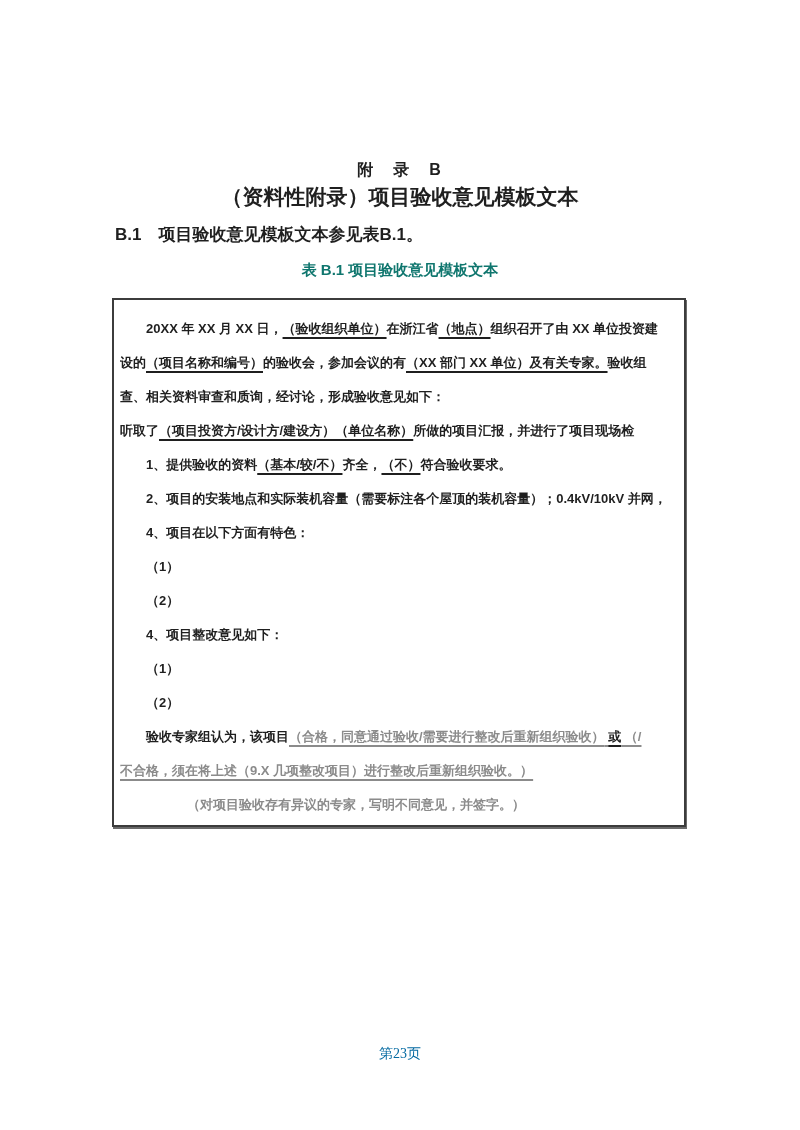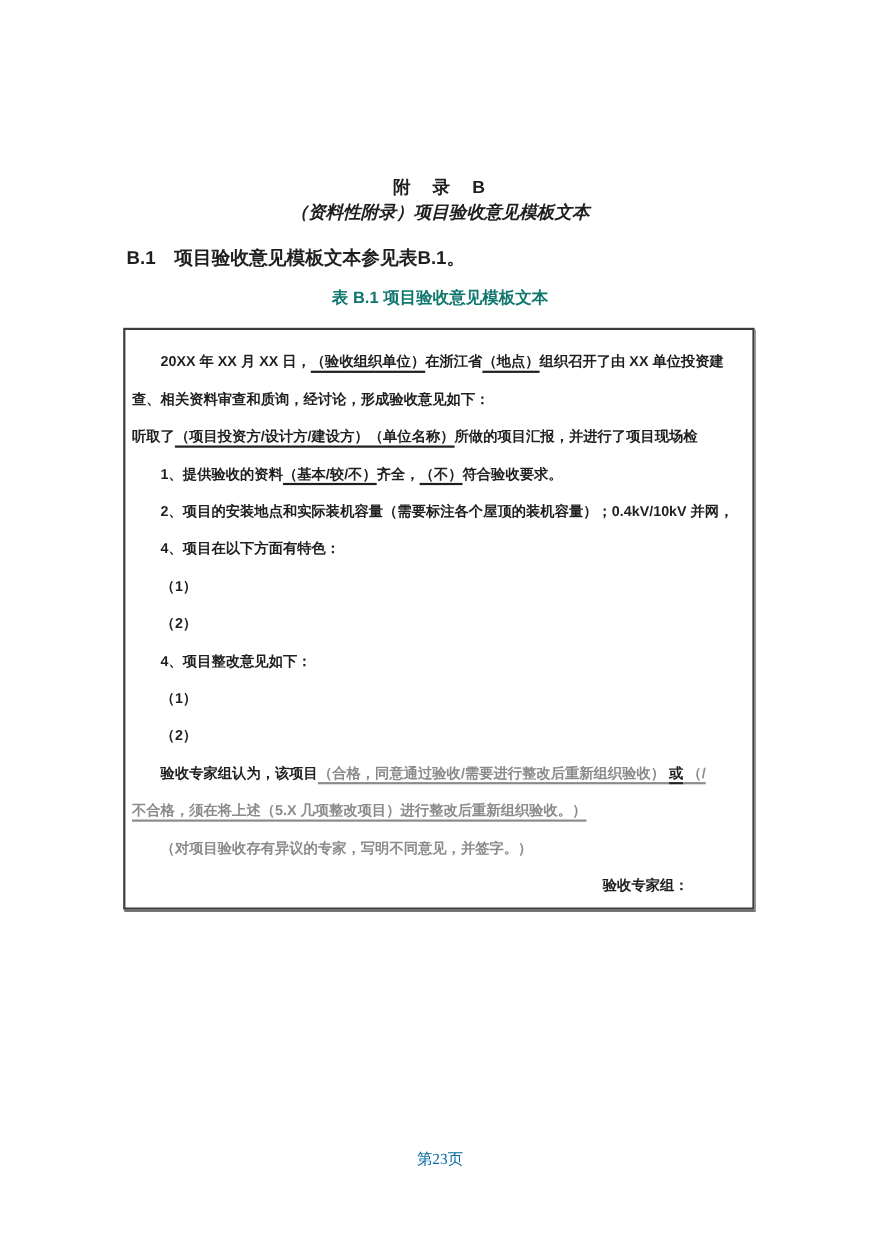--- a/index.html
+++ b/index.html
@@ -5,40 +5,40 @@
   html,body{margin:0;padding:0;background:#ffffff;}
   .page{
     position:relative;
     width:800px;height:1130px;
     background:#ffffff;
     font-family:"Liberation Sans",sans-serif;
     overflow:hidden;
   }
   .t-center{position:absolute;left:0;right:0;text-align:center;}
   .appendix-title{top:160px;font-size:16px;font-weight:bold;color:#1f1f1f;letter-spacing:2px;}
-  .appendix-subtitle{top:183px;font-size:16px;font-weight:bold;color:#1f1f1f;font-style:italic;}
+  .appendix-subtitle{top:183px;font-size:21px;font-weight:bold;color:#1f1f1f;}
   .clause{position:absolute;left:115px;top:223px;font-size:17px;font-weight:bold;color:#1f1f1f;}
   .table-caption{top:261px;font-size:15px;font-weight:bold;color:#0f766e;}
   .tbox{
     position:absolute;left:112px;top:298px;
     width:574px;height:529px;
     box-sizing:border-box;
     border:2px solid #3c3c3c;
     box-shadow:1px 2px 0 #6a6a6a;
     padding:12px 8px 0 6px;
     overflow:hidden;
     font-weight:bold;
     font-size:13px;
   }
   .tl{height:34px;line-height:34px;white-space:nowrap;overflow:hidden;}
   .tl.ind{text-indent:26px;}
   .tl.rt{text-align:right;}
   .b{color:#1f1f1f;}
   .bu{color:#1f1f1f;text-decoration:underline;text-underline-offset:4px;text-decoration-thickness:1.5px;}
-  .g{color:#8b8b8b;}
+  .g{color:#8b8b8b;margin-left:41px;}
   .gu{color:#8b8b8b;text-decoration:underline;text-underline-offset:4px;text-decoration-thickness:1.5px;}
   .footer{
     position:absolute;left:0;right:0;top:1045px;
     text-align:center;
     font-family:"Liberation Serif",serif;
     font-size:14px;color:#0369a1;
   }
 </style>
 </head>
 <body>
@@ -48,32 +48,33 @@
   <div class="t-center appendix-title">附　录　B</div>
 
   <div class="t-center appendix-subtitle">（资料性附录）项目验收意见模板文本</div>
 
   <div class="clause">B.1　项目验收意见模板文本参见表B.1。</div>
 
   <div class="t-center table-caption">表 B.1 项目验收意见模板文本</div>
 
   <div class="tbox">
       <div class="tl ind"><span class="b">20XX 年 XX 月 XX 日，</span><span class="bu">（验收组织单位）</span><span class="b">在浙江省</span><span class="bu">（地点）</span><span class="b">组织召开了由 XX 单位投资建</span></div>
+      <div class="tl"><span class="b">设的</span><span class="bu">（项目名称和编号）</span><span class="b">的验收会，参加会议的有</span><span class="bu">（XX 部门 XX 单位）及有关专家。</span><span class="b">验收组</span></div>
       <div class="tl"><span class="b">查、相关资料审查和质询，经讨论，形成验收意见如下：</span></div>
       <div class="tl"><span class="b">听取了</span><span class="bu">（项目投资方/设计方/建设方）（单位名称）</span><span class="b">所做的项目汇报，并进行了项目现场检</span></div>
       <div class="tl ind"><span class="b">1、提供验收的资料</span><span class="bu">（基本/较/不）</span><span class="b">齐全，</span><span class="bu">（不）</span><span class="b">符合验收要求。</span></div>
       <div class="tl ind"><span class="b">2、项目的安装地点和实际装机容量（需要标注各个屋顶的装机容量）；0.4kV/10kV 并网，</span></div>
       <div class="tl ind"><span class="b">4、项目在以下方面有特色：</span></div>
       <div class="tl ind"><span class="b">（1）</span></div>
       <div class="tl ind"><span class="b">（2）</span></div>
       <div class="tl ind"><span class="b">4、项目整改意见如下：</span></div>
       <div class="tl ind"><span class="b">（1）</span></div>
       <div class="tl ind"><span class="b">（2）</span></div>
       <div class="tl ind"><span class="b">验收专家组认为，该项目</span><span class="gu">（合格，同意通过验收/需要进行整改后重新组织验收）</span><span class="gu"> </span><span class="bu">或</span><span class="gu"> （/</span></div>
-      <div class="tl"><span class="gu">不合格，须在将上述（5.X 几项整改项目）进行整改后重新组织验收。）</span></div>
+      <div class="tl"><span class="gu">不合格，须在将上述（9.X 几项整改项目）进行整改后重新组织验收。）</span></div>
       <div class="tl ind"><span class="g">（对项目验收存有异议的专家，写明不同意见，并签字。）</span></div>
       <div class="tl rt" style="padding-right: 50px;"><span class="b">验收专家组：</span></div>
       <div class="tl rt" style="padding-right: 10px;"><span class="b">年　　月　　日</span></div>
     </div>
 
   <div class="footer">第23页</div>
 
 </div>
 
 </body></html>

